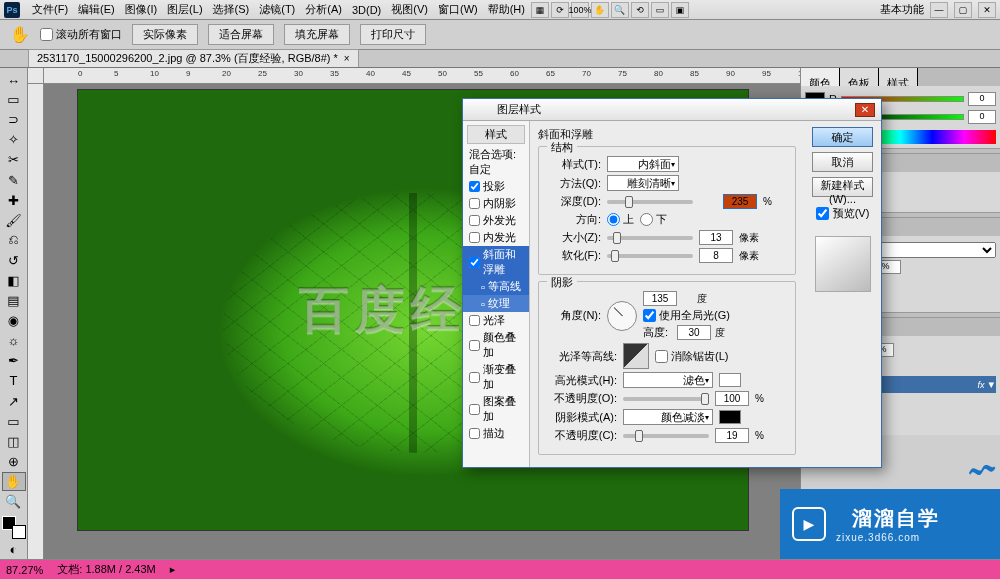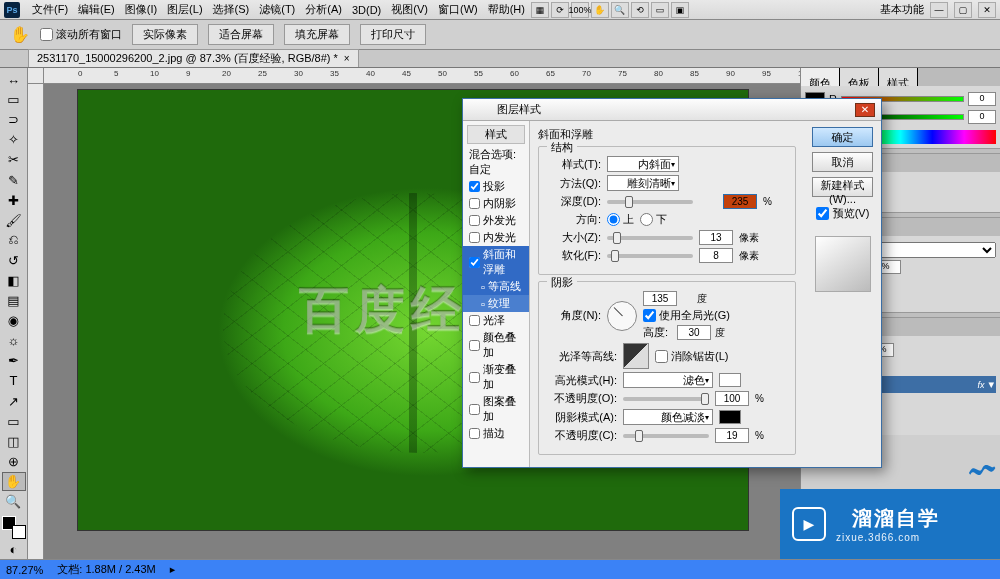--- a/index.html
+++ b/index.html
@@ -73,21 +73,21 @@
 .num-box { width:28px; height:14px; background:#fff; border:1px solid #888; text-align:center; font-size:9px;}
 .hue-strip { height:14px; width:100%; background:linear-gradient(to right,#f00,#ff0,#0f0,#0ff,#00f,#f0f,#f00); margin-top:4px;}
 .panel-divider { height:6px; background:#bfbfbf; border-top:1px solid #999; border-bottom:1px solid #999;}
 .field-row { display:flex; align-items:center; gap:4px; margin:2px 0; }
 .field-row select,.field-row input { font-size:10px; height:16px; }
 .layer-row { display:flex; align-items:center; gap:4px; padding:2px; }
 .layer-row.active { background:#3d6ea5; color:#fff; }
 .fx-badge { margin-left:auto; font-style:italic; font-size:9px; }
 
 
-.statusbar { position:absolute; bottom:0; left:0; right:0; height:20px; background:#3b82f6; border-top:1px solid #888; display:flex; align-items:center; padding:0 6px; gap:14px; font-size:10px;}
+.statusbar { position:absolute; bottom:0; left:0; right:0; height:20px; background:#ec4899; border-top:1px solid #888; display:flex; align-items:center; padding:0 6px; gap:14px; font-size:10px;}
 
 
 .dialog { position:absolute; top:98px; left:462px; width:420px; background:#ececec; border:1px solid #3a6ea5; box-shadow:4px 4px 12px rgba(0,0,0,.4); }
 .dialog .titlebar { height:22px; background:linear-gradient(#fdfdfd,#e3e3e3); display:flex; align-items:center; padding:0 6px; border-bottom:1px solid #aaa;}
 .dialog .titlebar .title { flex:1; font-size:11px;margin-left:28px;}
 .dialog .titlebar .winbtn { width:20px; height:14px; background:#d04020; color:#fff; display:flex; align-items:center; justify-content:center; font-size:10px; border:1px solid #703018; margin-left:2px;}
 .dialog .body { display:flex; }
 .stylelist { width:92px; background:#f5f5f5; border-right:1px solid #bbb; padding:4px 0;}
 .stylelist .hdr { text-align:center; background:#e4e4e4; border:1px solid #bbb; margin:0 4px 2px; padding:1px 0; font-size:11px;}
 .stylelist .row { display:flex; align-items:center; gap:3px; padding:1px 6px; font-size:11px; cursor:default;}

